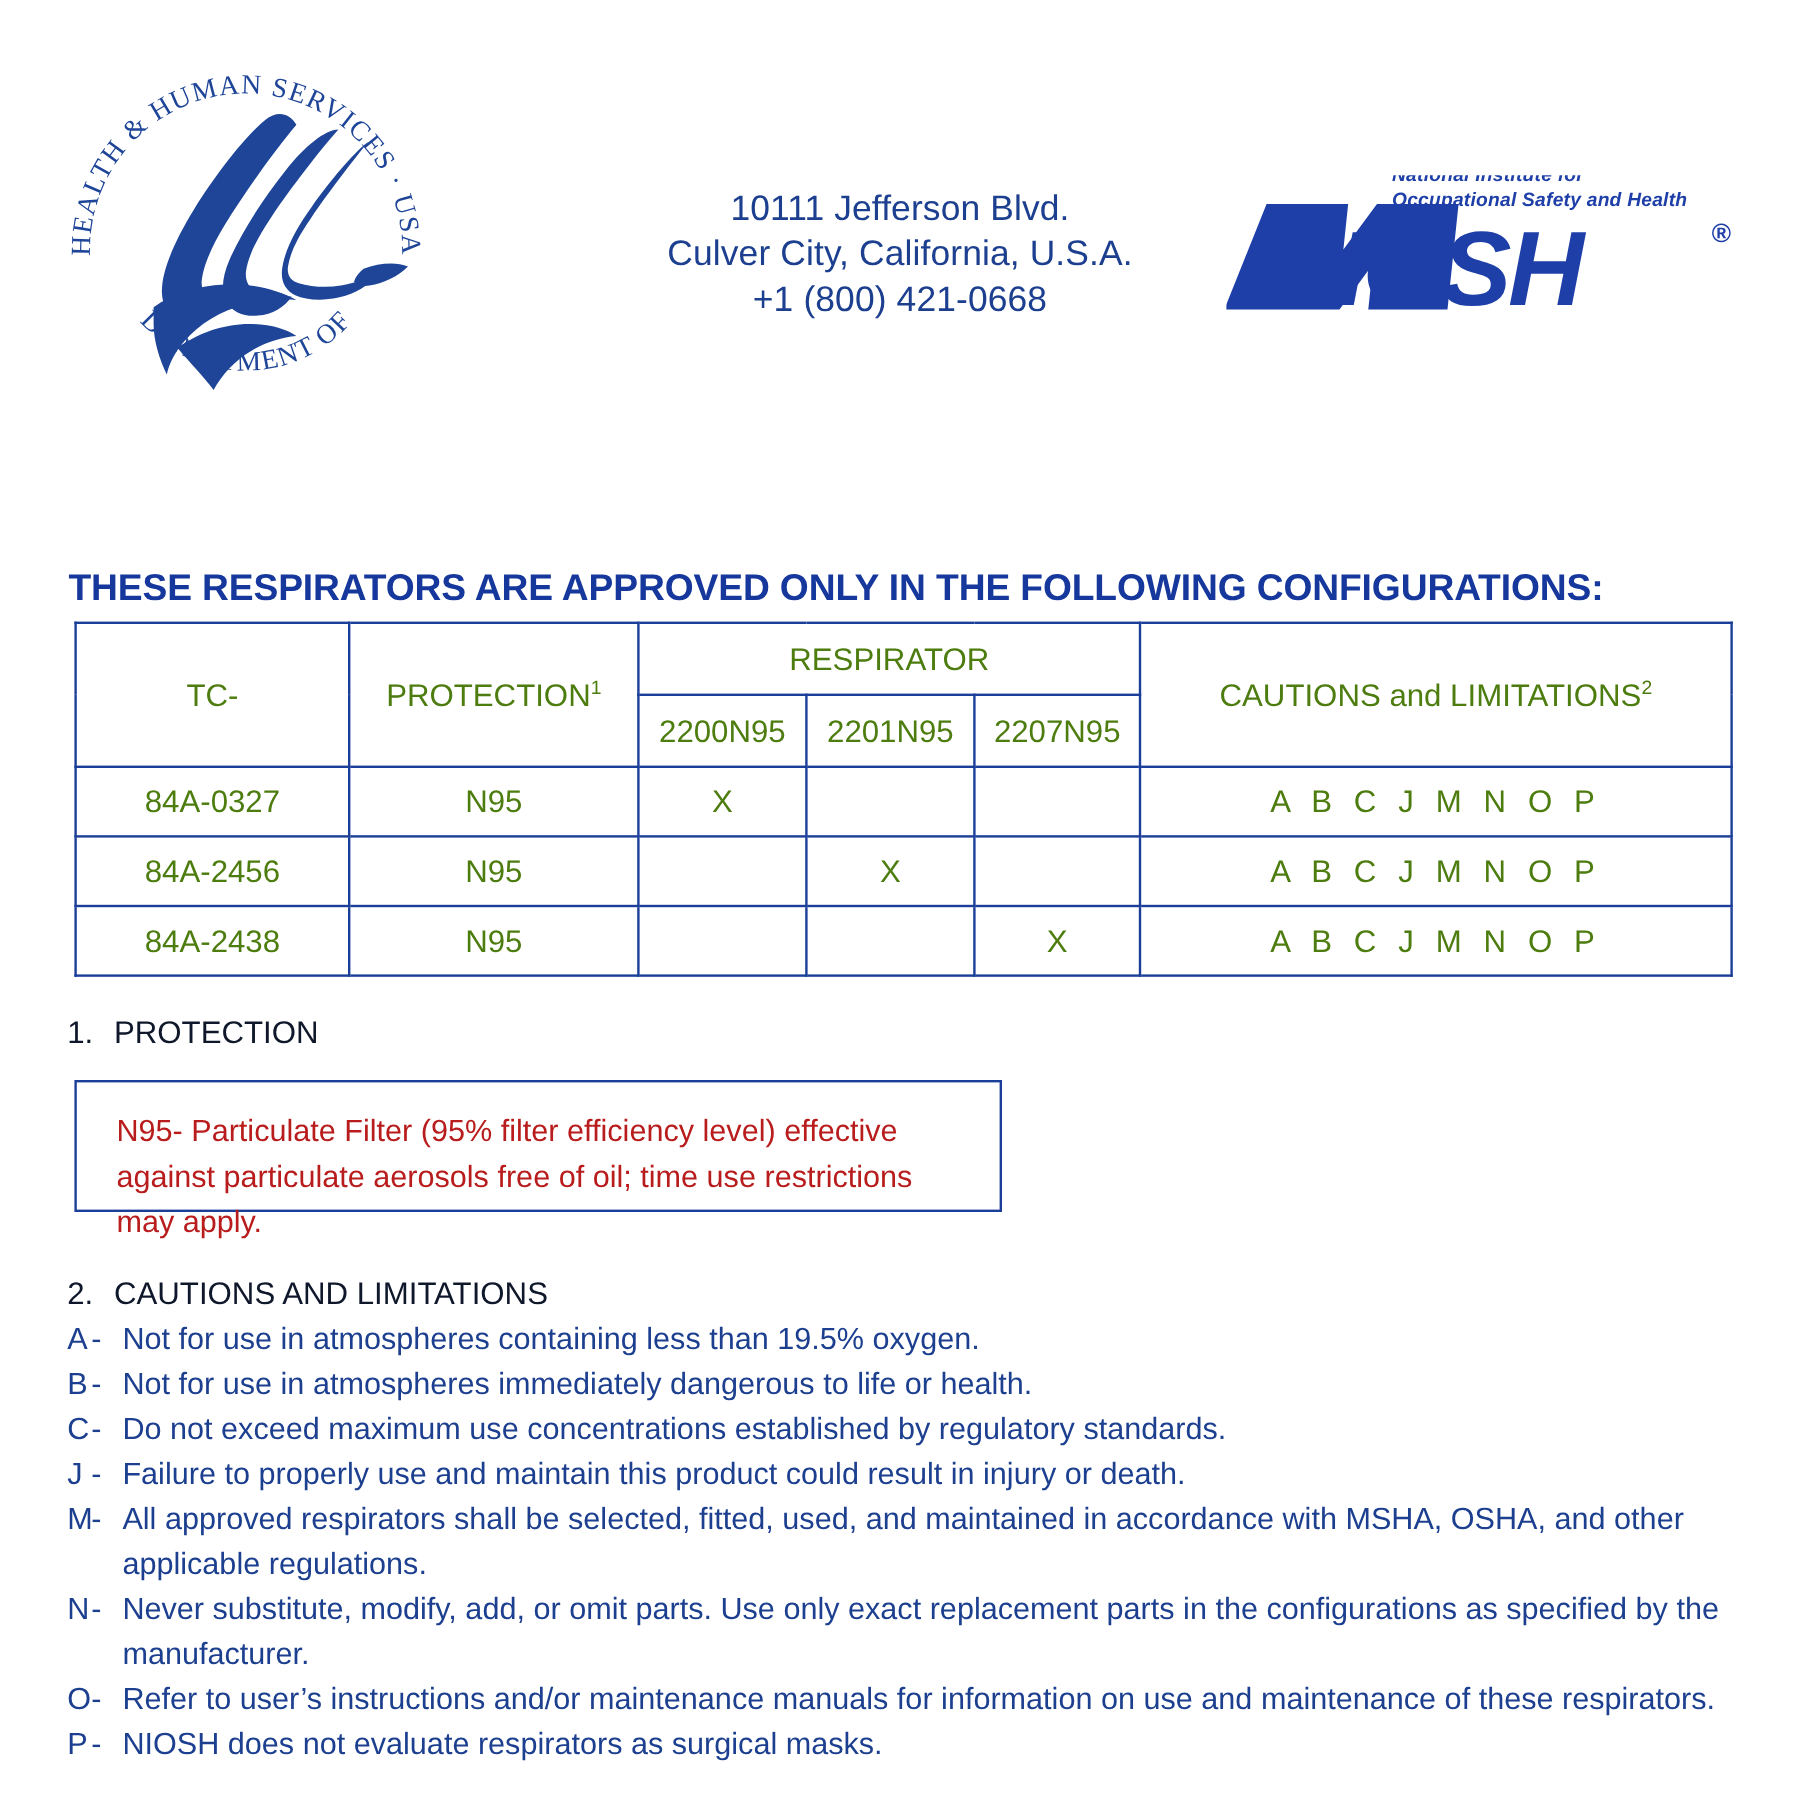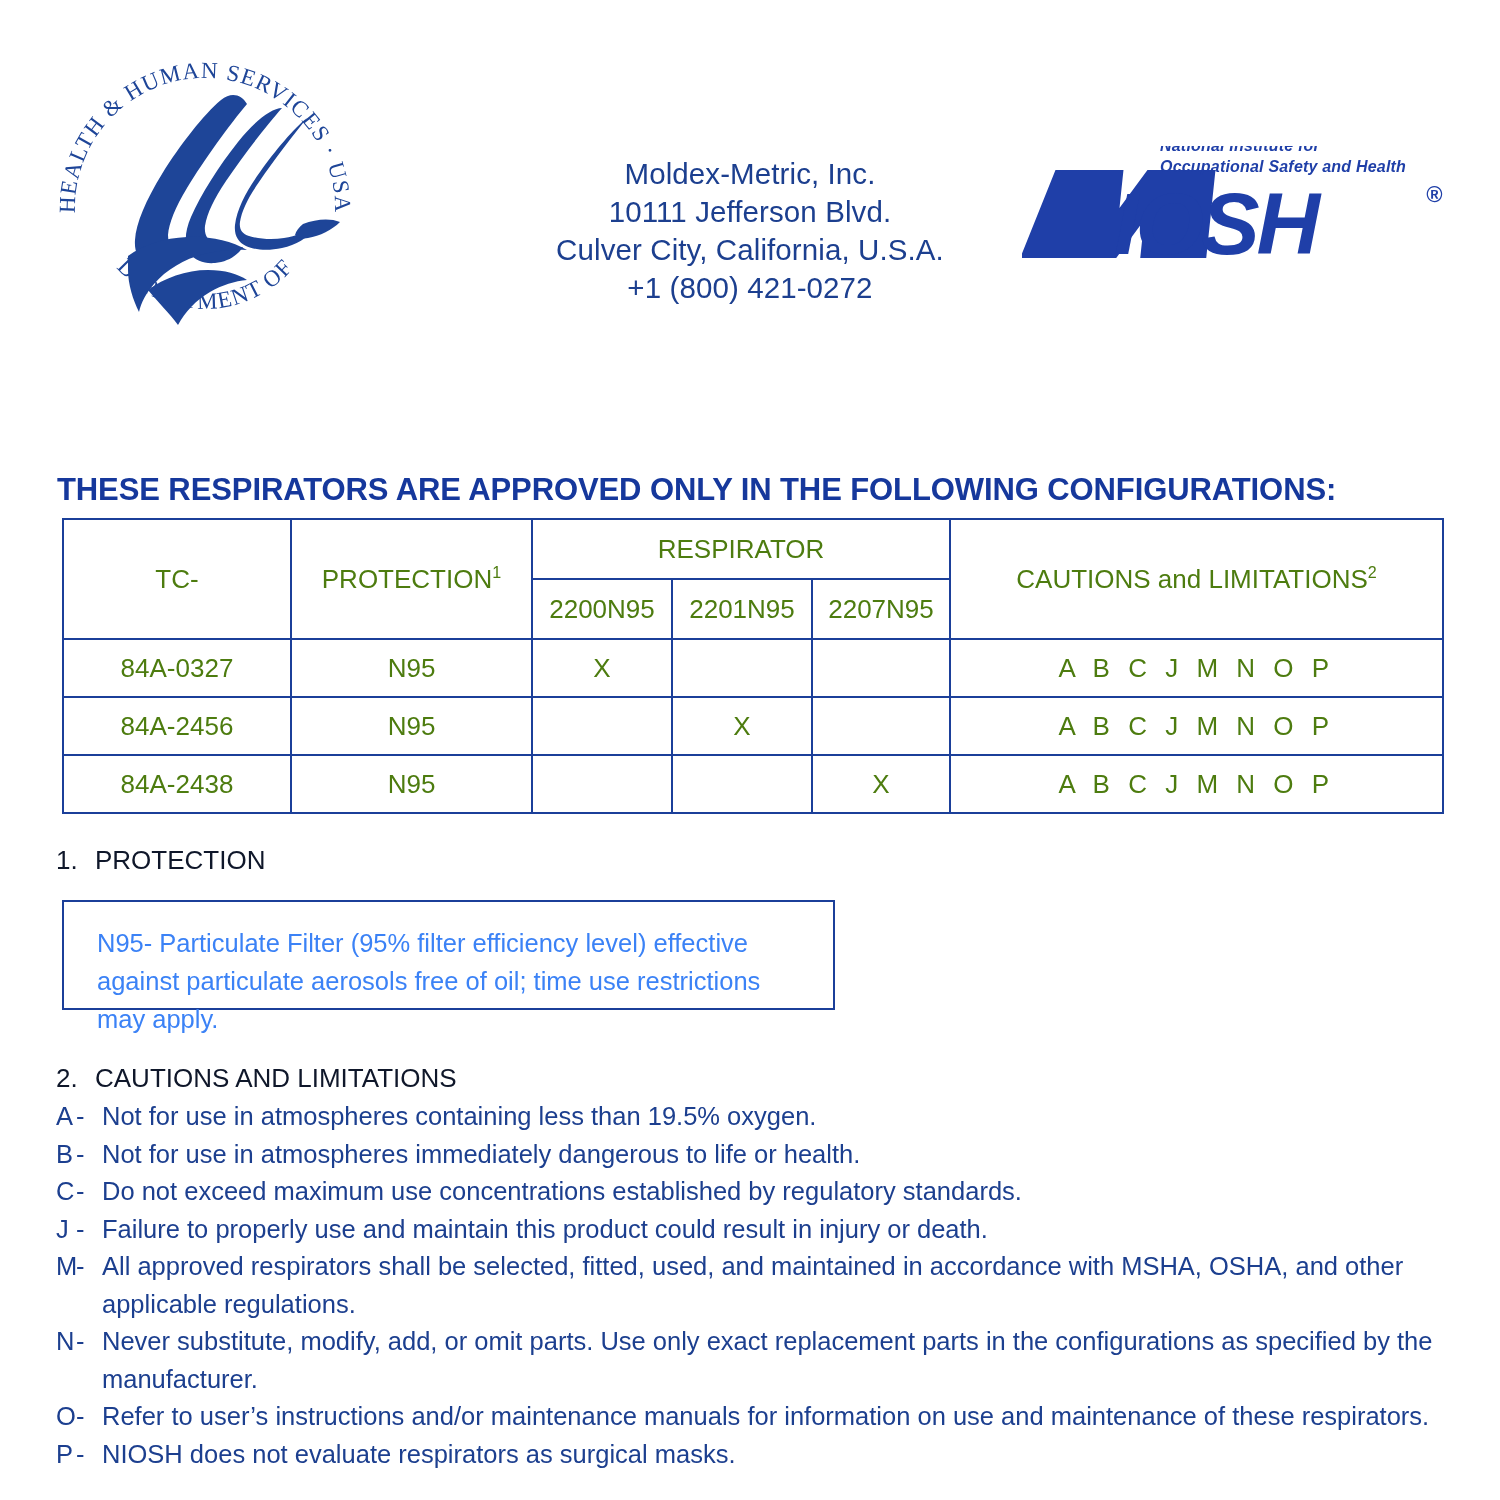--- a/index.html
+++ b/index.html
@@ -135,21 +135,21 @@
     border: 2.5px solid #1b3f99;
     box-sizing: border-box;
   }
   #protection-box .ptext {
     position: absolute;
     left: 33px;
     top: 22px;
     width: 710px;
     font-size: 25.5px;
     line-height: 38px;
-    color: #3b82f6;
+    color: #b91c1c;
   }
 
   
   #caution-list {
     position: absolute;
     left: 56px;
     top: 1098px;
     width: 1400px;
   }
   .caution-item {
@@ -219,24 +219,23 @@
                  C 191,239 178,243 166,250 C 152,258 141,270 134,283
                  C 126,272 114,260 104,248 Z"></path>
 
         <path d="M 259,182 C 272,177 286,176 296,180 C 288,188 276,194 264,196
                  C 259,197 254,196 251,193 C 252,189 255,185 259,182 Z"></path>
       </g>
     </svg>
   </div>
 
   <div id="address-block">
-    <div>Moldex-Metric, Inc.</div>
     <div>10111 Jefferson Blvd.</div>
     <div>Culver City, California, U.S.A.</div>
-    <div>+1 (800) 421-0272</div>
+    <div>+1 (800) 421-0668</div>
   </div>
 
   <div id="niosh-logo">
     <svg viewBox="0 0 428 122" width="428" height="122" xmlns="http://www.w3.org/2000/svg">
 
       <polygon points="10,112 36,24 104,24 104,62 128,24 196,24 196,112 130,112 130,74 106,112" fill="#1f3fa8" transform="skewX(-6)"></polygon>
       <g fill="#1f3fa8" font-family="Liberation Sans, sans-serif" font-weight="bold" font-style="italic">
         <text x="138" y="5" font-size="16" letter-spacing="0.2">National Institute for</text>
         <text x="138" y="26" font-size="16" letter-spacing="0.2">Occupational Safety and Health</text>
         <text x="92" y="108" font-size="88" letter-spacing="-3">IOSH</text>

